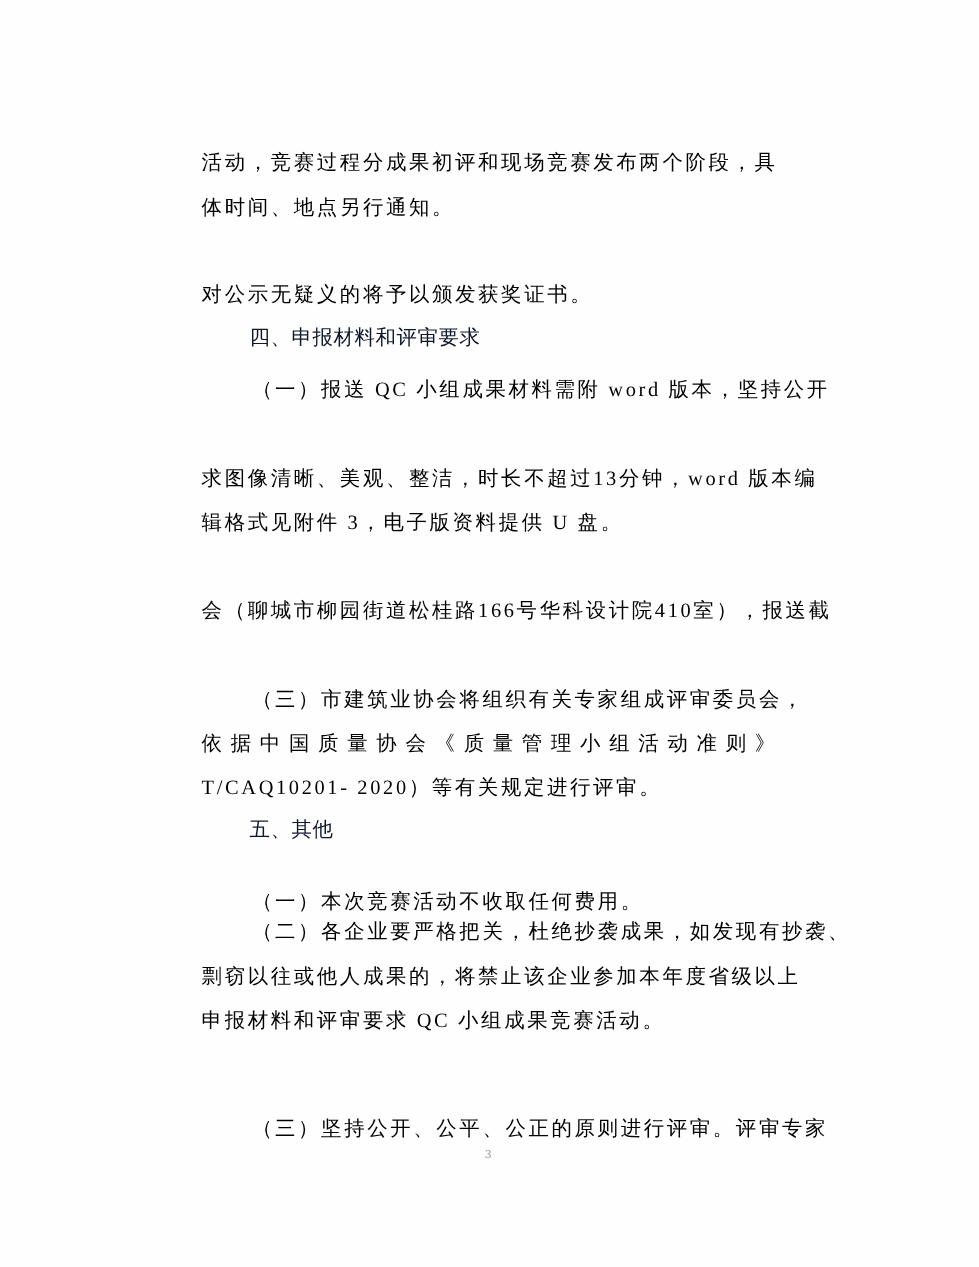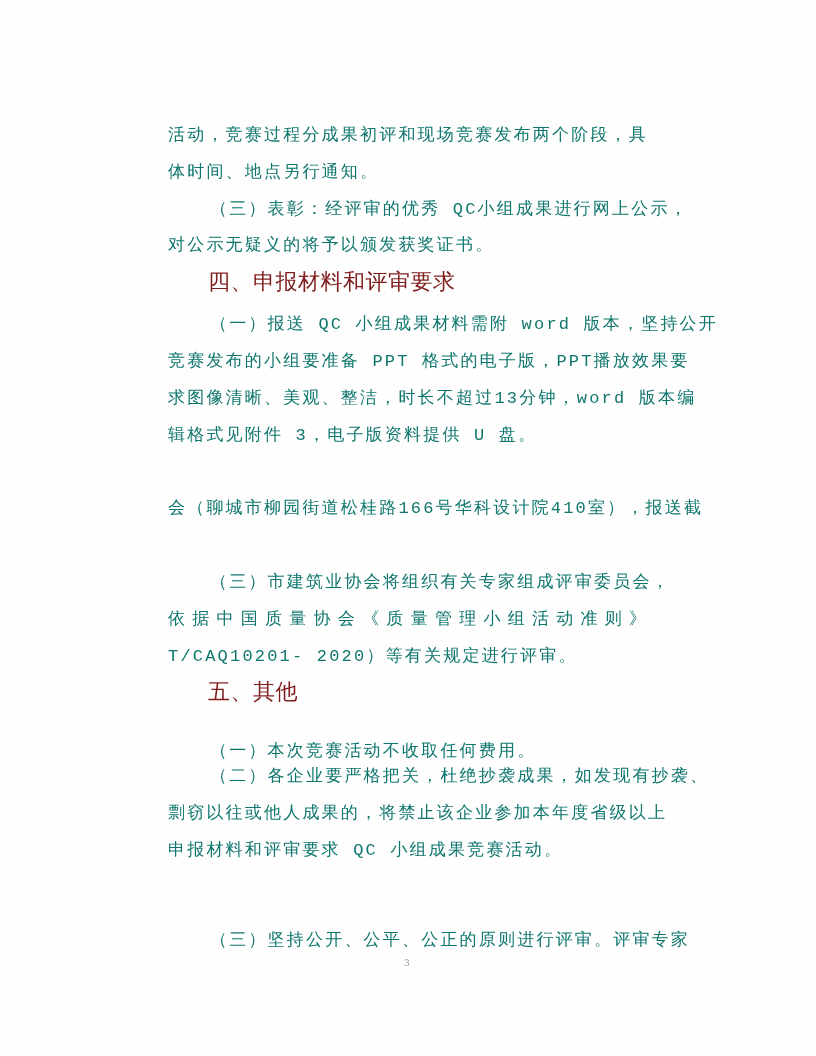--- a/index.html
+++ b/index.html
@@ -2,61 +2,59 @@
 <html><head>
 <meta charset="utf-8">
 <style>
   html, body { margin: 0; padding: 0; background: #ffffff; }
   body { width: 816px; height: 1056px; position: relative; overflow: hidden; }
   .page { position: absolute; left: 0; top: 0; width: 816px; height: 1056px; background: #fefefe; }
   .line {
     position: absolute;
     left: 168px;
     width: 480px;
-    font-family: Liberation Mono, monospace;
+    font-family: Liberation Serif, serif;
     font-size: 17px;
-    color: #0f766e;
+    color: #000000;
     white-space: nowrap;
     letter-spacing: 2.2px;
     line-height: 24px;
   }
   .line.indent { left: 210px; }
   .line.justify { text-align: justify; text-align-last: justify; width: 478px; letter-spacing: 0; }
   .heading {
     position: absolute;
     left: 208px;
     font-family: "DejaVu Sans", "Liberation Sans", sans-serif;
-    font-size: 22px;
-    color: #7f1d1d;
+    font-size: 17px;
+    color: #0f172a;
     white-space: nowrap;
     line-height: 24px;
     letter-spacing: 0.5px;
   }
   .page-num {
     position: absolute;
     left: 404px;
     top: 958px;
     font-family: "DejaVu Serif", serif;
     font-size: 9px;
     color: #999;
   }
 </style>
 </head>
 <body>
 
 <div class="page">
   <div class="line" style="top:124px">活动，竞赛过程分成果初评和现场竞赛发布两个阶段，具</div>
   <div class="line" style="top:161px">体时间、地点另行通知。</div>
-  <div class="line indent" style="top:198px">（三）表彰：经评审的优秀 QC小组成果进行网上公示，</div>
   <div class="line" style="top:234px">对公示无疑义的将予以颁发获奖证书。</div>
 
   <div class="heading" style="top:270px">四、申报材料和评审要求</div>
 
   <div class="line indent" style="top:313px">（一）报送 QC 小组成果材料需附 word 版本，坚持公开</div>
-  <div class="line" style="top:350px">竞赛发布的小组要准备 PPT 格式的电子版，PPT播放效果要</div>
   <div class="line" style="top:387px">求图像清晰、美观、整洁，时长不超过13分钟，word 版本编</div>
   <div class="line" style="top:424px">辑格式见附件 3，电子版资料提供 U 盘。</div>
 
   <div class="line" style="top:497px">会（聊城市柳园街道松桂路166号华科设计院410室），报送截</div>
 
   <div class="line justify" style="top:608px">依据中国质量协会《质量管理小组活动准则》</div>
   <div class="line indent" style="top:571px">（三）市建筑业协会将组织有关专家组成评审委员会，</div>
   <div class="line" style="top:645px">T/CAQ10201- 2020）等有关规定进行评审。</div>
 
   <div class="heading" style="top:680px">五、其他</div>

